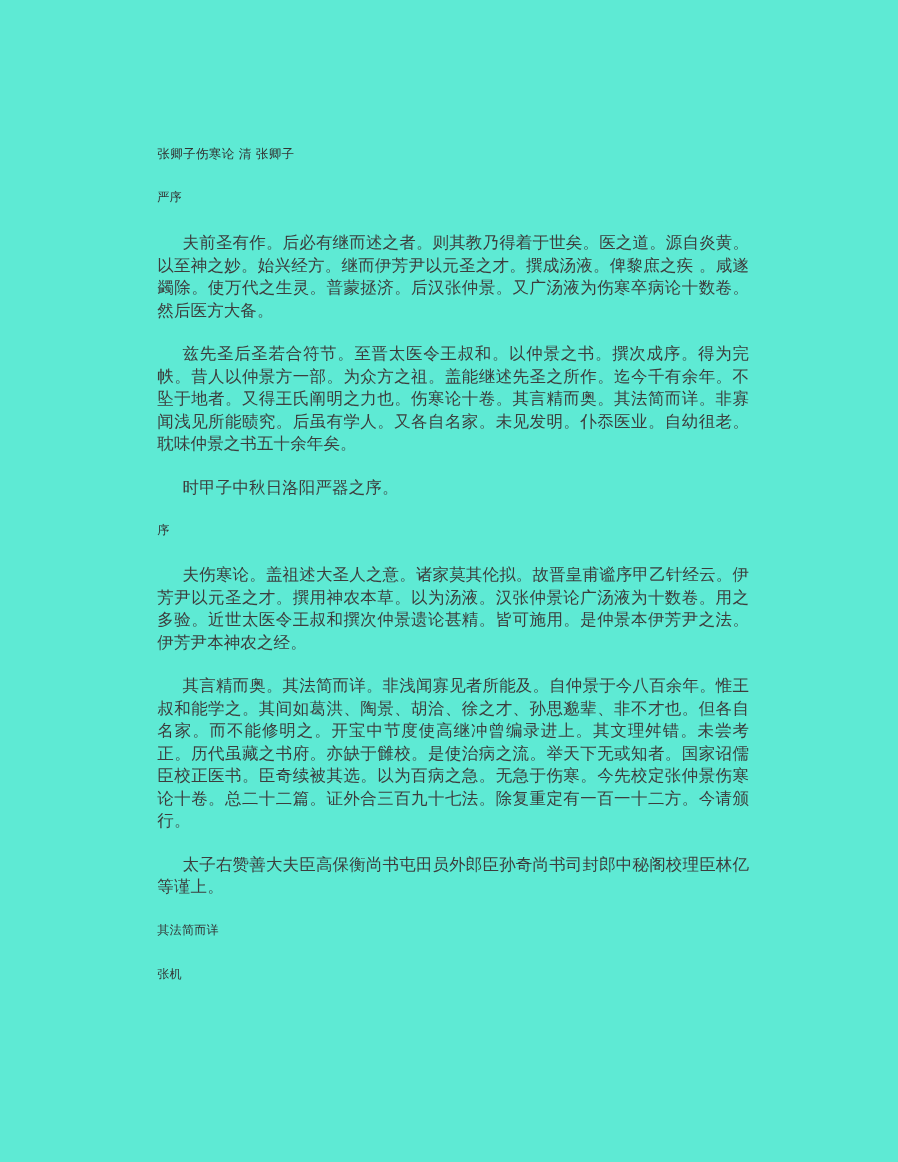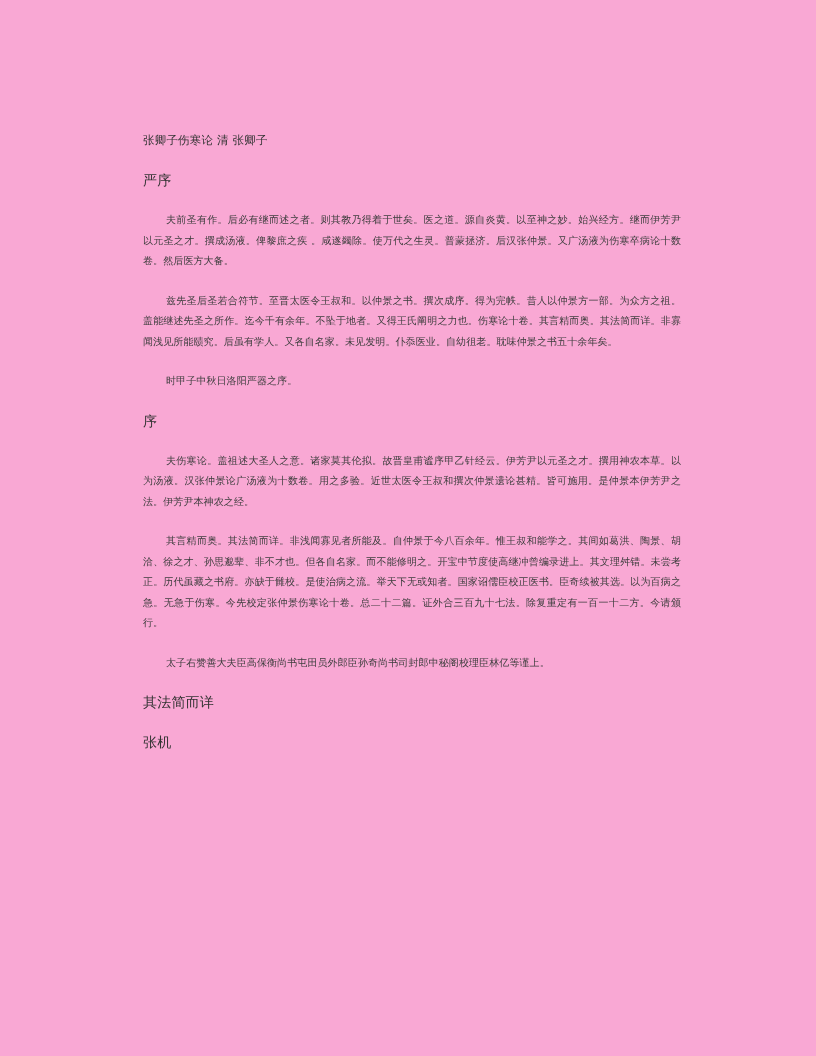--- a/index.html
+++ b/index.html
@@ -14,44 +14,44 @@
     font-family: "DejaVu Sans", "Liberation Sans", sans-serif;
     color: #3a3a3a;
     overflow: hidden;
   }
   .page {
     position: absolute;
     left: 0;
     top: 0;
     width: 816px;
     height: 1056px;
-    background: #f9a8d4;
+    background: #5eead4;
   }
   .content {
     position: absolute;
     left: 143px;
     top: 130px;
     width: 548px;
   }
   .doc-title {
     font-size: 11.5px;
     line-height: 20px;
     color: #333333;
     margin: 0 0 20px 0;
     letter-spacing: 0.2px;
   }
   .heading {
-    font-size: 14px;
+    font-size: 11px;
     line-height: 20px;
     color: #333333;
     margin: 0 0 20px 0;
     letter-spacing: 0.2px;
   }
   .para {
-    font-size: 10px;
+    font-size: 15px;
     line-height: 20.5px;
     color: #3d3d3d;
     margin: 0 10px 19px 0;
     text-align: justify;
     text-justify: inter-character;
     text-indent: 23px;
     letter-spacing: 0.1px;
     word-break: break-all;
   }
   .para:last-child {

